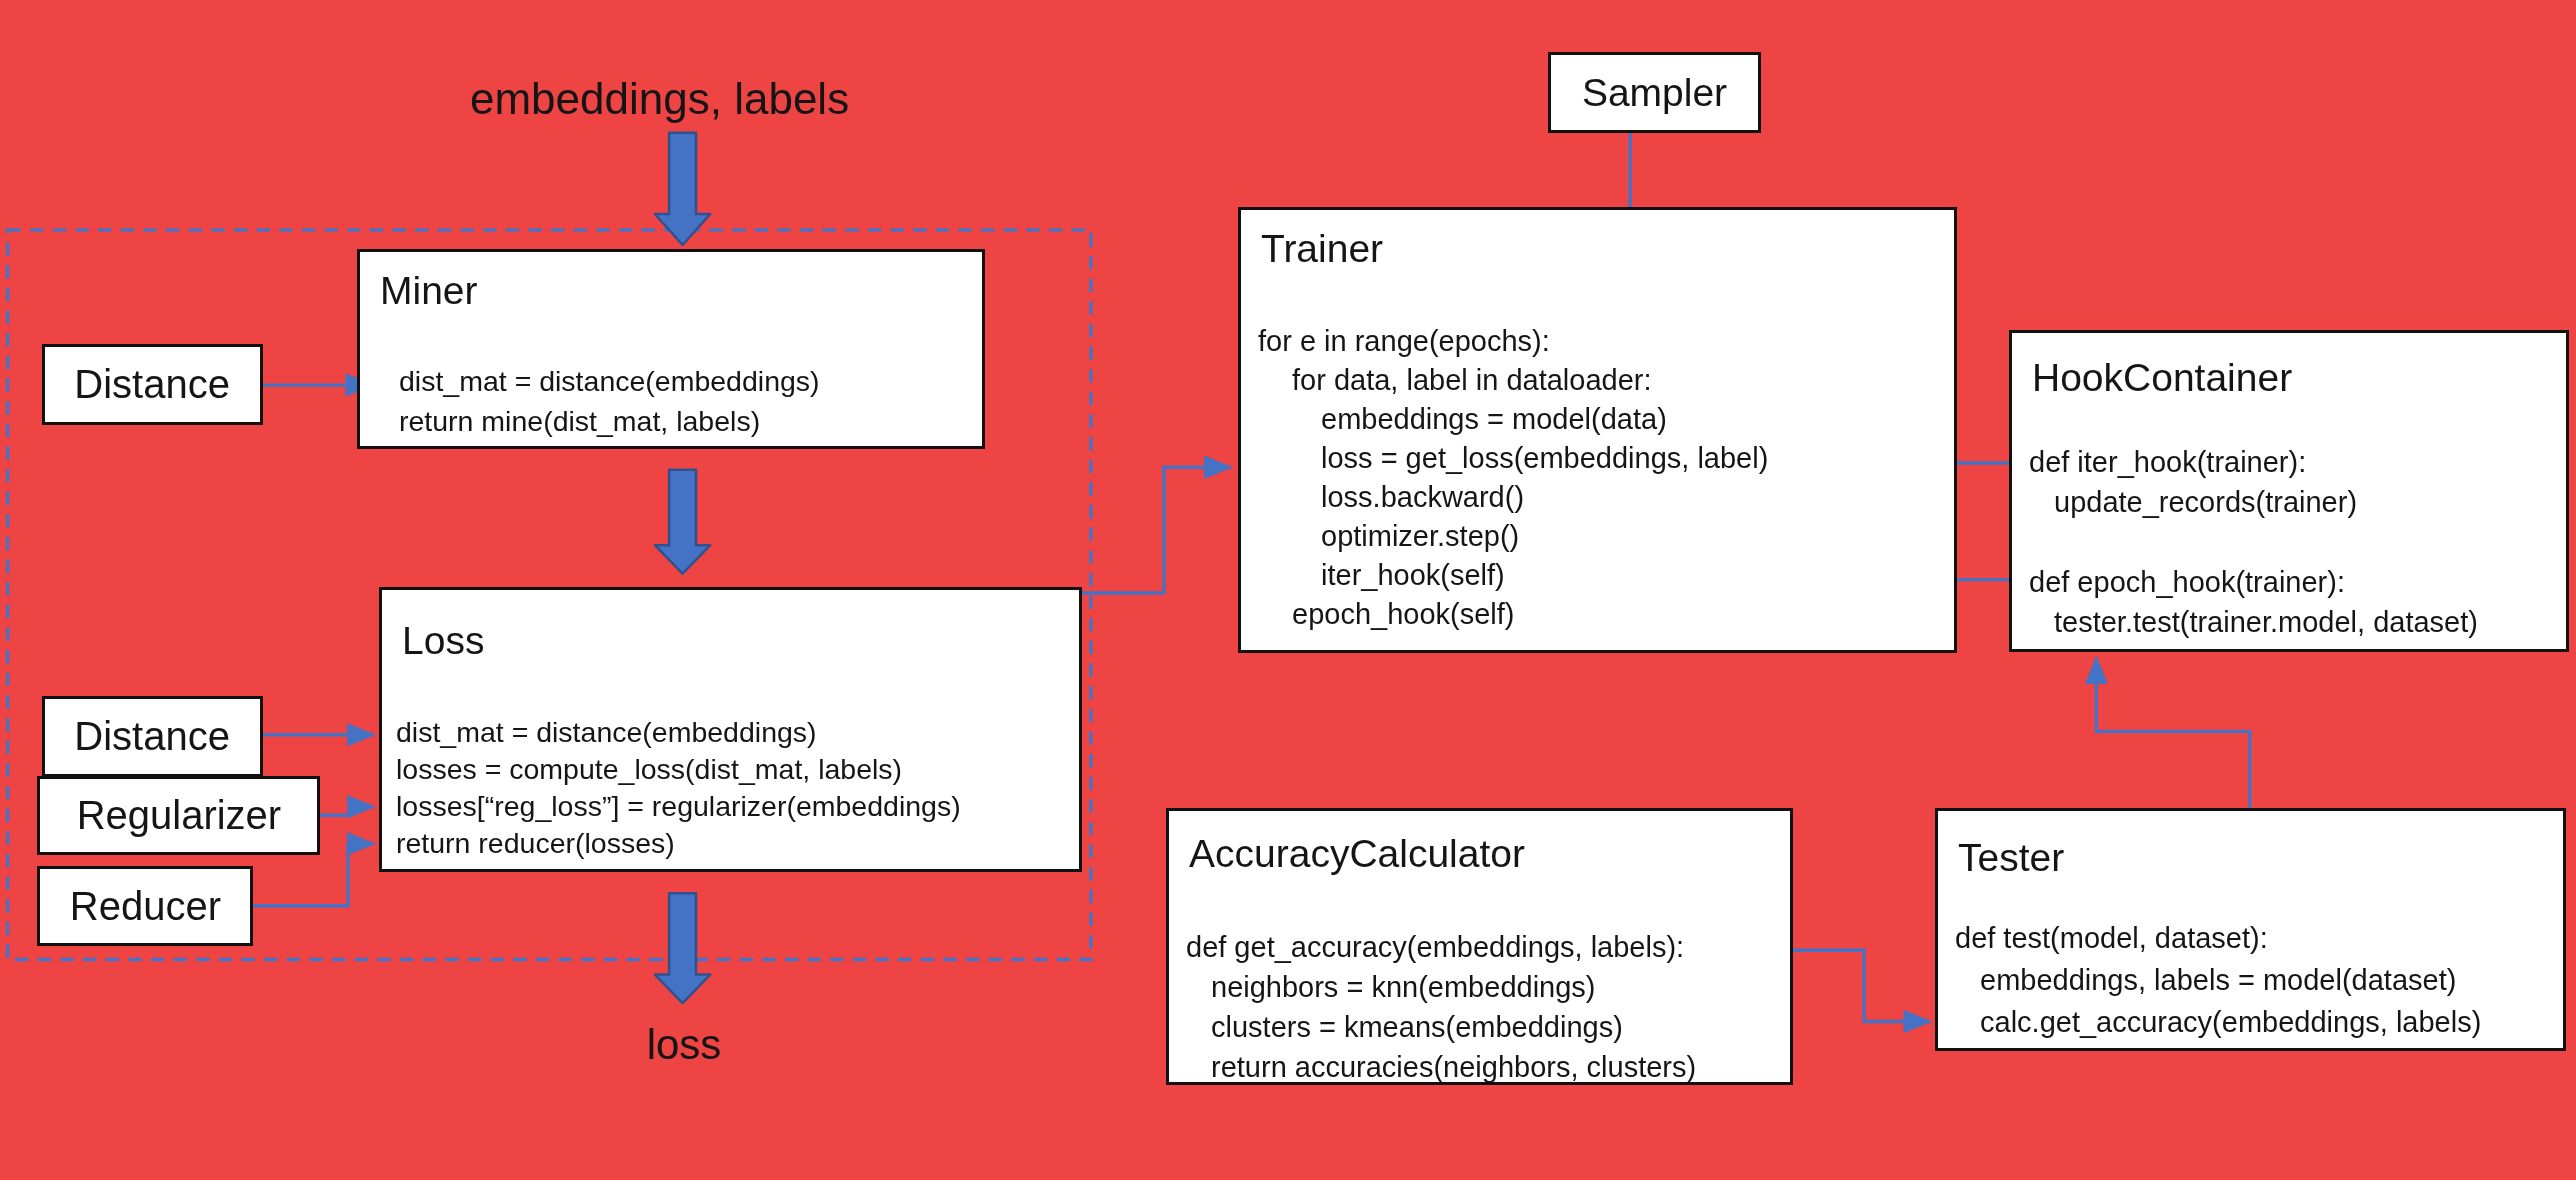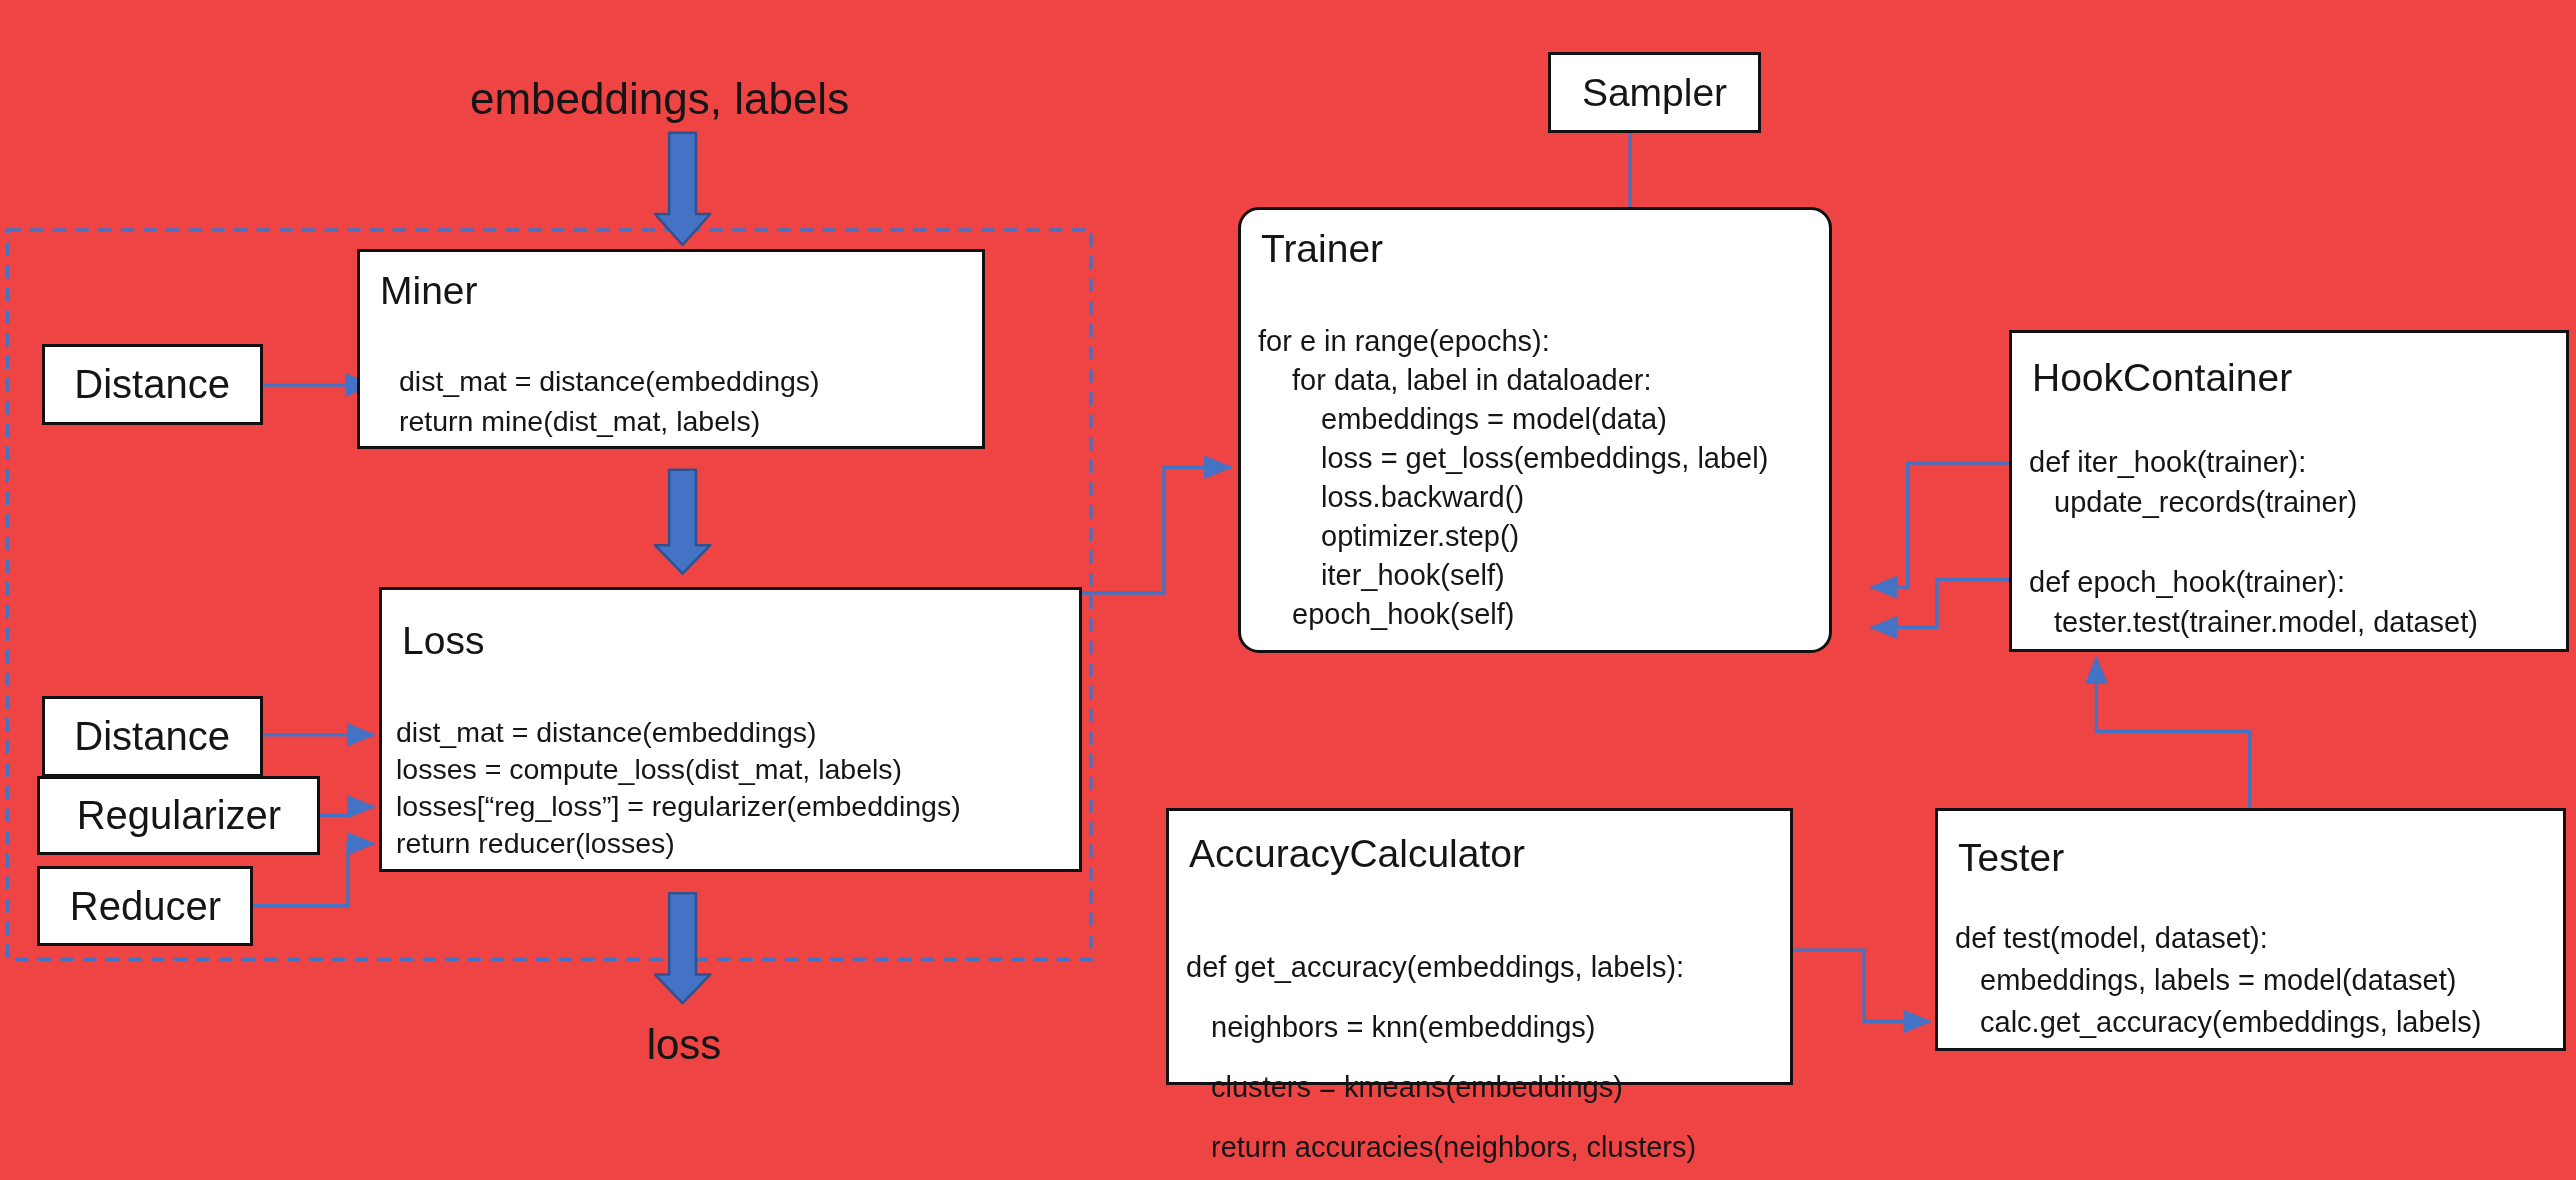--- a/index.html
+++ b/index.html
@@ -22,21 +22,21 @@
 
   
   .free-label{position:absolute;font-size:44px;color:#151515;text-align:center;white-space:nowrap;}
 
   
   .code.miner  {left:399px;top:361px;font-size:28.5px;}  .code.miner  .cl{height:40px;line-height:40px;}
   .code.loss   {left:396px;top:714px;font-size:28.5px;}  .code.loss   .cl{height:37px;line-height:37px;}
   .code.trainer{left:1258px;top:322px;}
   .code.trainer .cl{height:39px;line-height:39px;}
   .code.hook   {left:2029px;top:442px;}                .code.hook   .cl{height:40px;line-height:40px;}
-  .code.acc    {left:1186px;top:927px;}               .code.acc    .cl{height:40px;line-height:40px;margin-top:20px;}
+  .code.acc    {left:1186px;top:927px;}               .code.acc    .cl{height:40px;line-height:40px;}
   .code.tester {left:1955px;top:917px;}               .code.tester .cl{height:42px;line-height:42px;}
 </style>
 </head>
 <body>
 
 <div class="canvas">
 
   <svg class="overlay" viewBox="0 0 3072 1408">
     <defs>
       <marker id="arrow" markerUnits="userSpaceOnUse" markerWidth="36" markerHeight="30" refX="32" refY="14" orient="auto">
@@ -92,21 +92,21 @@
   <div class="box" style="left:379px;top:587px;width:703px;height:285px;">
     <div class="title" style="top:28.5px;">Loss</div>
   </div>
   <div class="code loss">
     <span class="cl">dist_mat = distance(embeddings)</span>
     <span class="cl">losses = compute_loss(dist_mat, labels)</span>
     <span class="cl">losses[“reg_loss”] = regularizer(embeddings)</span>
     <span class="cl">return reducer(losses)</span>
   </div>
 
-  <div class="box" style="left:1238px;top:207px;width:594px;height:446px;border-radius:21px;">
+  <div class="box" style="left:1238px;top:207px;width:719px;height:446px;">
     <div class="title">Trainer</div>
   </div>
   <div class="code trainer">
     <span class="cl">for e in range(epochs):</span>
     <span class="cl i40">for data, label in dataloader:</span>
     <span class="cl i75">embeddings = model(data)</span>
     <span class="cl i75">loss = get_loss(embeddings, label)</span>
     <span class="cl i75">loss.backward()</span>
     <span class="cl i75">optimizer.step()</span>
     <span class="cl i75">iter_hook(self)</span>

